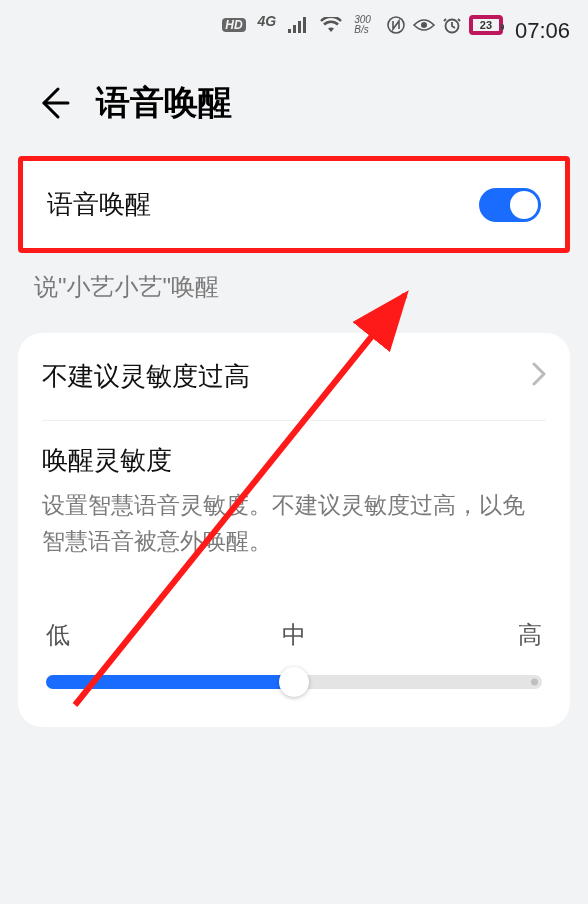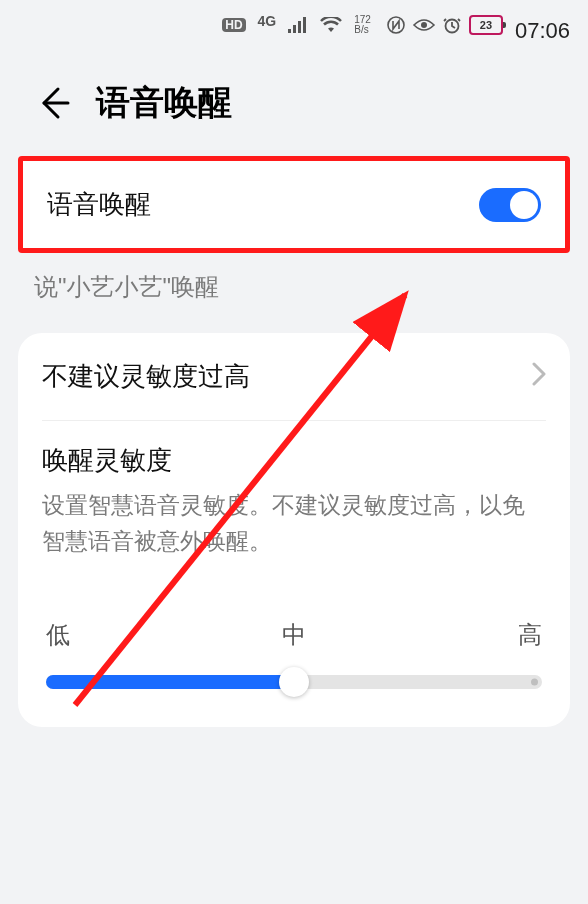--- a/index.html
+++ b/index.html
@@ -21,20 +21,21 @@
     padding: 0 18px 0 0;
     gap: 6px;
     font-size: 18px;
     color: #333;
   }
   .status-left-cluster {
     display: flex;
     align-items: center;
     gap: 12px;
     margin-right: 10px;
+    font-style: italic;
   }
   .hd-badge {
     background: #666;
     color: #f2f3f5;
     font-size: 12px;
     font-weight: 700;
     padding: 1px 3px;
     border-radius: 4px;
     line-height: 1;
   }
@@ -59,21 +60,21 @@
     display: flex;
     align-items: center;
     gap: 8px;
   }
   .status-icon { display:flex; align-items:center; }
   .battery-box {
     display: flex;
     align-items: center;
   }
   .battery-shell {
-    border: 2px solid #be185d;
+    border: 4px solid #be185d;
     border-radius: 4px;
     width: 34px;
     height: 20px;
     position: relative;
     display: flex;
     align-items: center;
     justify-content: center;
     font-size: 11px;
     font-weight: 600;
   }
@@ -251,21 +252,21 @@
       </svg>
     </span>
     <span class="wifi-icon status-icon">
       <svg width="22" height="16" viewBox="0 0 22 16">
         <path d="M11 15 L8 11.5 A5 5 0 0 1 14 11.5 Z" fill="#555"></path>
         <path d="M4 7.5 A10 10 0 0 1 18 7.5" stroke="#555" stroke-width="2.5" fill="none"></path>
         <path d="M1 4 A14 14 0 0 1 21 4" stroke="#555" stroke-width="2.5" fill="none"></path>
       </svg>
     </span>
     <span class="net-speed">
-      <span>172</span>
+      <span>300</span>
       <span>B/s</span>
     </span>
   </div>
 
   <div class="status-right-cluster">
     <span class="status-icon">
       <svg width="18" height="18" viewBox="0 0 18 18">
           <circle cx="9" cy="9" r="8" stroke="#555" stroke-width="1.6" fill="none"></circle>
           <path d="M6 5 V13 L12 5 V13" stroke="#555" stroke-width="1.6" fill="none"></path>
         </svg>

